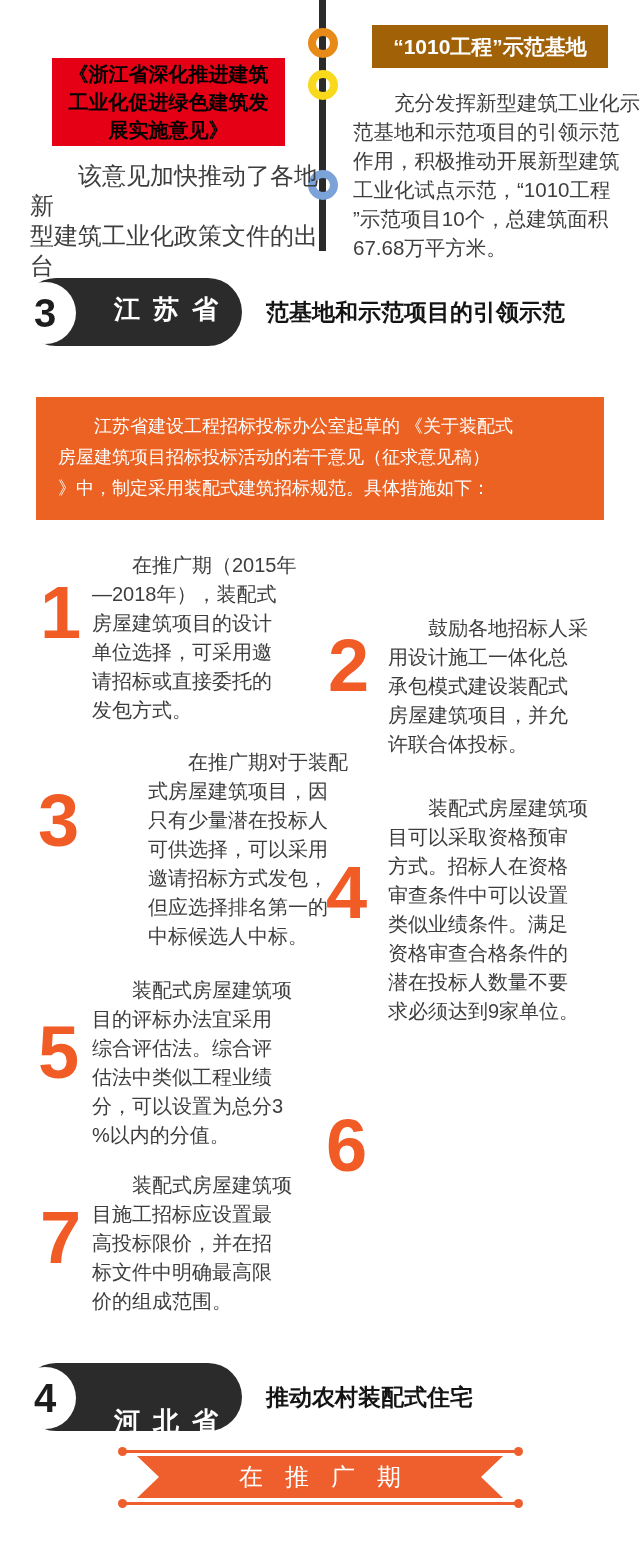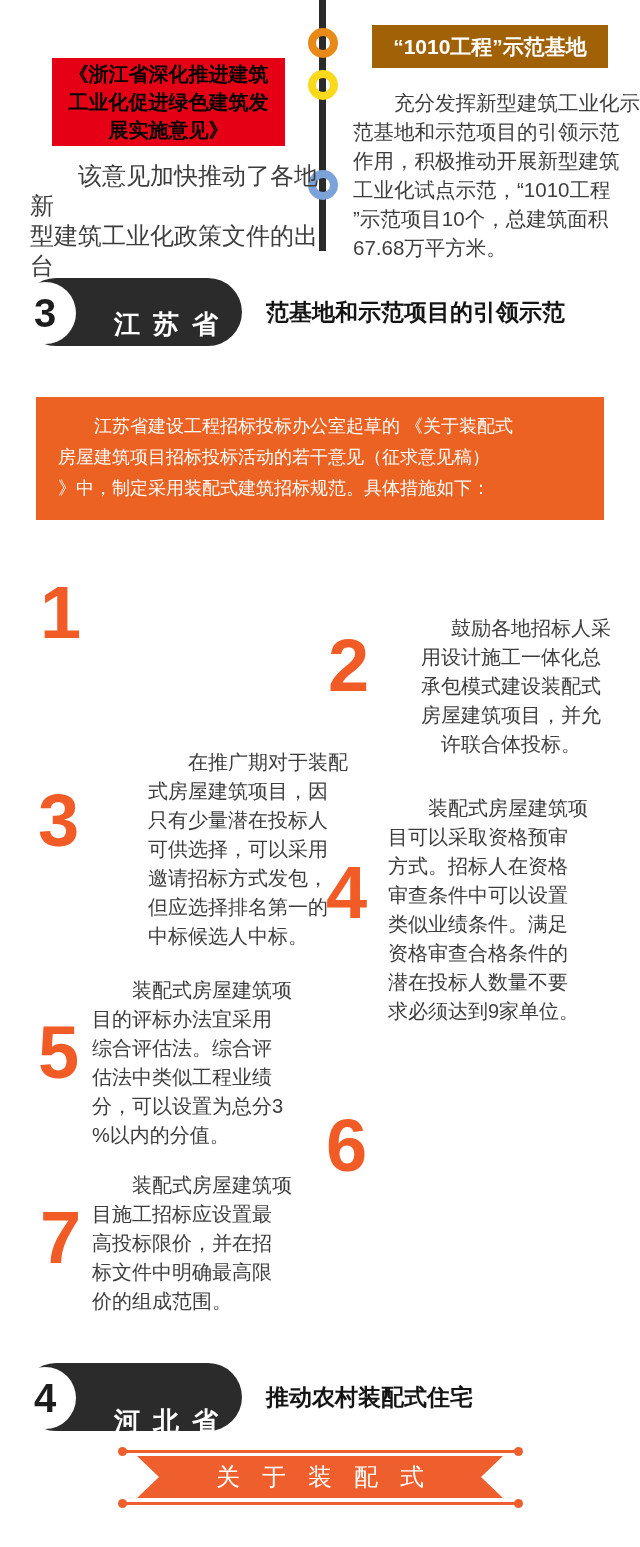--- a/index.html
+++ b/index.html
@@ -25,32 +25,32 @@
 
   
   .pill{position:absolute;left:22px;width:220px;height:68px;border-radius:34px;background:#2b2b2b;}
   .pill-circle{position:absolute;left:14px;width:62px;height:62px;border-radius:50%;background:#ffffff;
            display:flex;align-items:center;justify-content:center;
            font-size:40px;font-weight:bold;color:#1d1d1d;}
   .pill-province{position:absolute;left:90px;width:152px;height:68px;line-height:68px;text-align:center;
            color:#ffffff;font-size:26px;font-weight:bold;letter-spacing:13px;text-indent:13px;}
   .sec-title{position:absolute;left:266px;height:68px;line-height:68px;
            font-size:23px;font-weight:bold;color:#141414;}
-  .sec3-pill{top:278px;} .sec3-circle{top:282px;} .sec3-province{top:290px;} .sec3-title{top:278px;}
+  .sec3-pill{top:278px;} .sec3-circle{top:282px;} .sec3-province{top:275px;} .sec3-title{top:278px;}
   .sec4-pill{top:1363px;} .sec4-circle{top:1367px;} .sec4-province{top:1363px;margin-top:24px;} .sec4-title{top:1363px;}
 
   
   .intro-box{position:absolute;left:36px;top:397px;width:568px;height:123px;background:#eb6223;
            box-sizing:border-box;padding:14px 22px;color:#ffffff;font-size:18px;line-height:31px;}
 
   
   .item-num{position:absolute;font-size:74px;line-height:74px;font-weight:bold;color:#f15b26;}
   .item-text{position:absolute;font-size:20px;line-height:29px;color:#3d3d3d;}
   .i1n{left:40px;top:576px;}  .i1t{left:92px;top:551px;width:232px;}
-  .i2n{left:328px;top:629px;} .i2t{left:388px;top:614px;width:246px;text-align:center;}
+  .i2n{left:328px;top:629px;} .i2t{left:388px;top:614px;width:246px;}
   .i3n{left:38px;top:784px;}  .i3t{left:104px;top:748px;width:232px;margin-left:44px;}
   .i4n{left:326px;top:856px;} .i4t{left:388px;top:794px;width:248px;}
   .i5n{left:38px;top:1016px;} .i5t{left:92px;top:976px;width:232px;}
   .i6n{left:326px;top:1109px;}.i6t{left:388px;top:1069px;width:240px;}
   .i7n{left:40px;top:1201px;} .i7t{left:92px;top:1171px;width:232px;}
 
   
   .rline{position:absolute;left:124px;width:393px;height:3px;background:#ef5f2d;}
   .rline-top{top:1450px;} .rline-bottom{top:1502px;}
   .rline::before,.rline::after{content:"";position:absolute;top:-3px;width:9px;height:9px;
@@ -89,20 +89,26 @@
   <div class="pill sec3-pill"></div>
   <div class="pill-circle sec3-circle">3</div>
   <div class="pill-province sec3-province">江苏省</div>
   <div class="sec-title sec3-title">范基地和示范项目的引领示范</div>
 
   <div class="intro-box pre">　　江苏省建设工程招标投标办公室起草的 《关于装配式
 房屋建筑项目招标投标活动的若干意见（征求意见稿）
 》中，制定采用装配式建筑招标规范。具体措施如下：</div>
 
   <div class="item-num i1n">1</div>
+  <div class="item-text i1t pre">　　在推广期（2015年
+—2018年），装配式
+房屋建筑项目的设计
+单位选择，可采用邀
+请招标或直接委托的
+发包方式。</div>
 
   <div class="item-num i2n">2</div>
   <div class="item-text i2t pre">　　鼓励各地招标人采
 用设计施工一体化总
 承包模式建设装配式
 房屋建筑项目，并允
 许联合体投标。</div>
 
   <div class="item-num i3n">3</div>
   <div class="item-text i3t pre">　　在推广期对于装配
@@ -139,16 +145,16 @@
 高投标限价，并在招
 标文件中明确最高限
 价的组成范围。</div>
 
   <div class="pill sec4-pill"></div>
   <div class="pill-circle sec4-circle">4</div>
   <div class="pill-province sec4-province">河北省</div>
   <div class="sec-title sec4-title">推动农村装配式住宅</div>
 
   <div class="rline rline-top"></div>
-  <div class="ribbon">关于装配式</div>
+  <div class="ribbon">在推广期</div>
   <div class="rline rline-bottom"></div>
 
 </div>
 
 </body></html>

